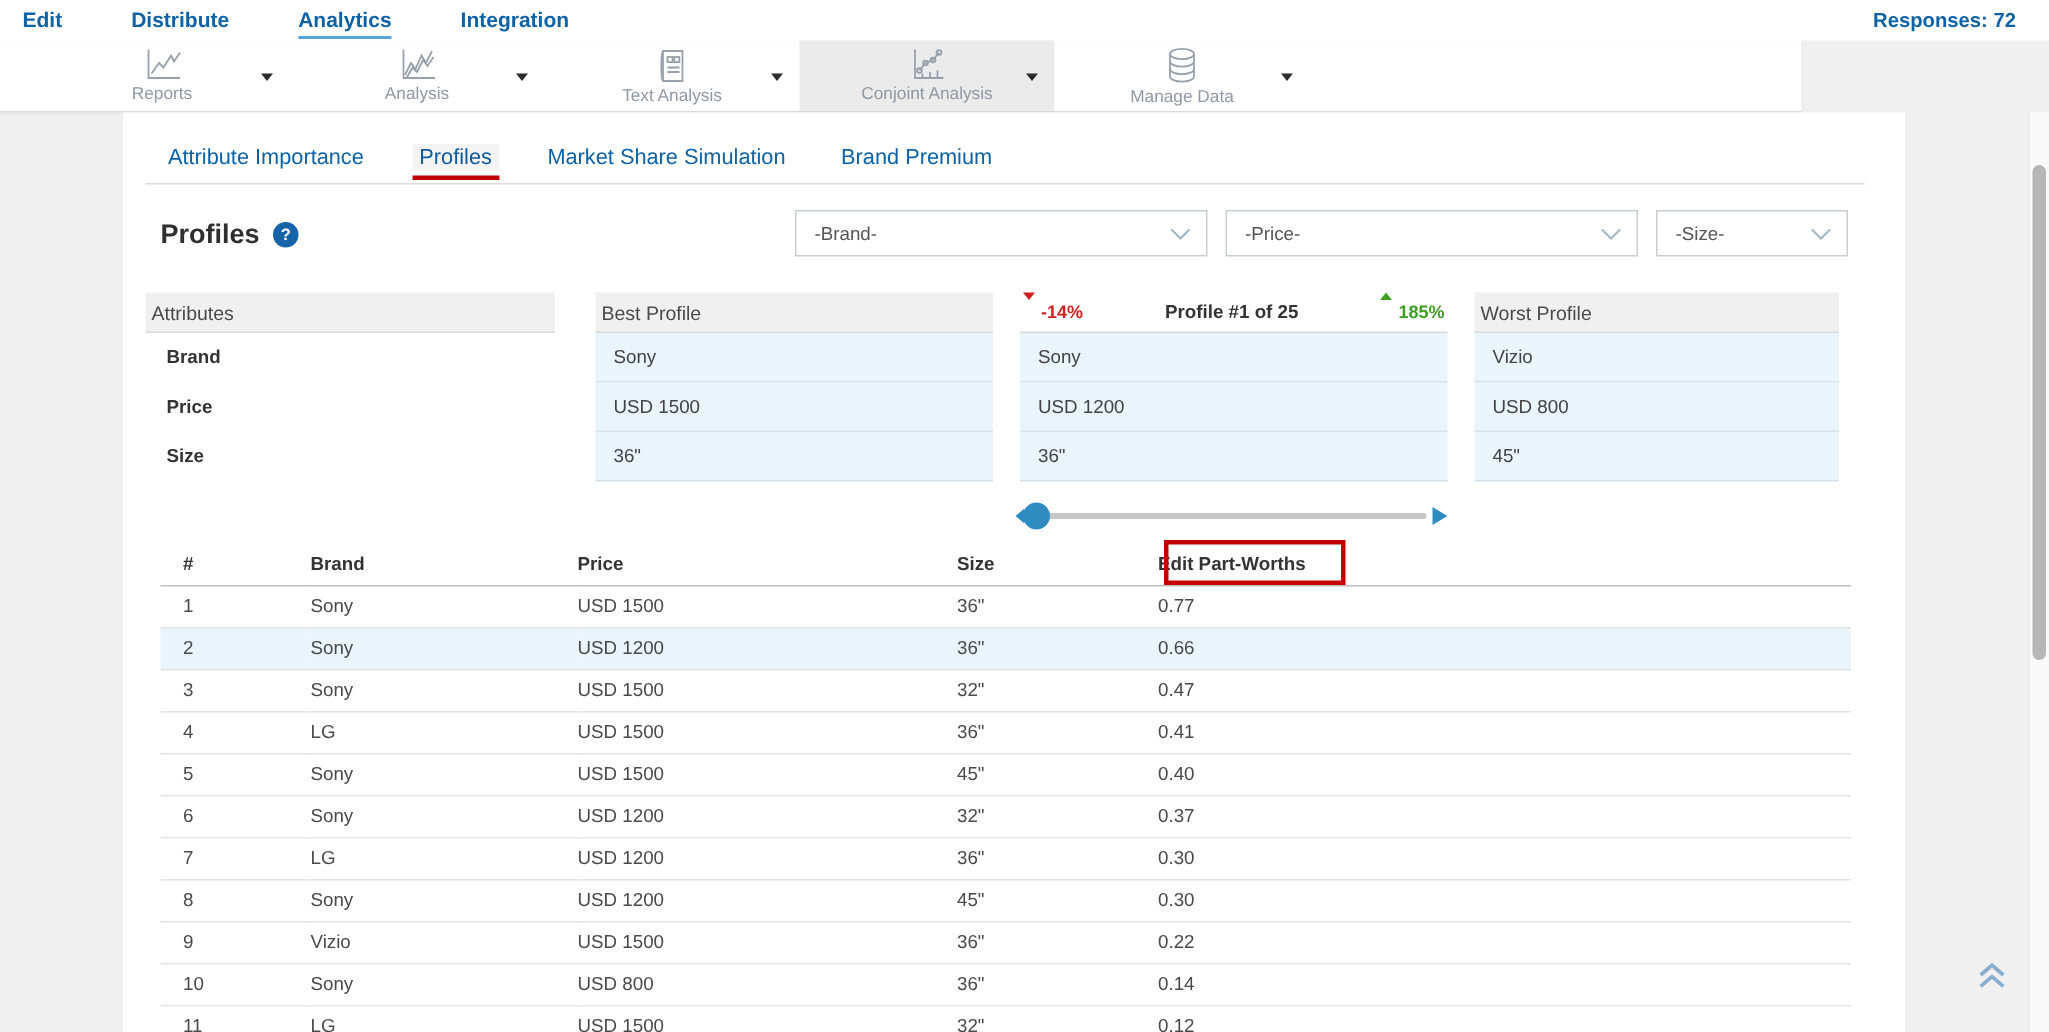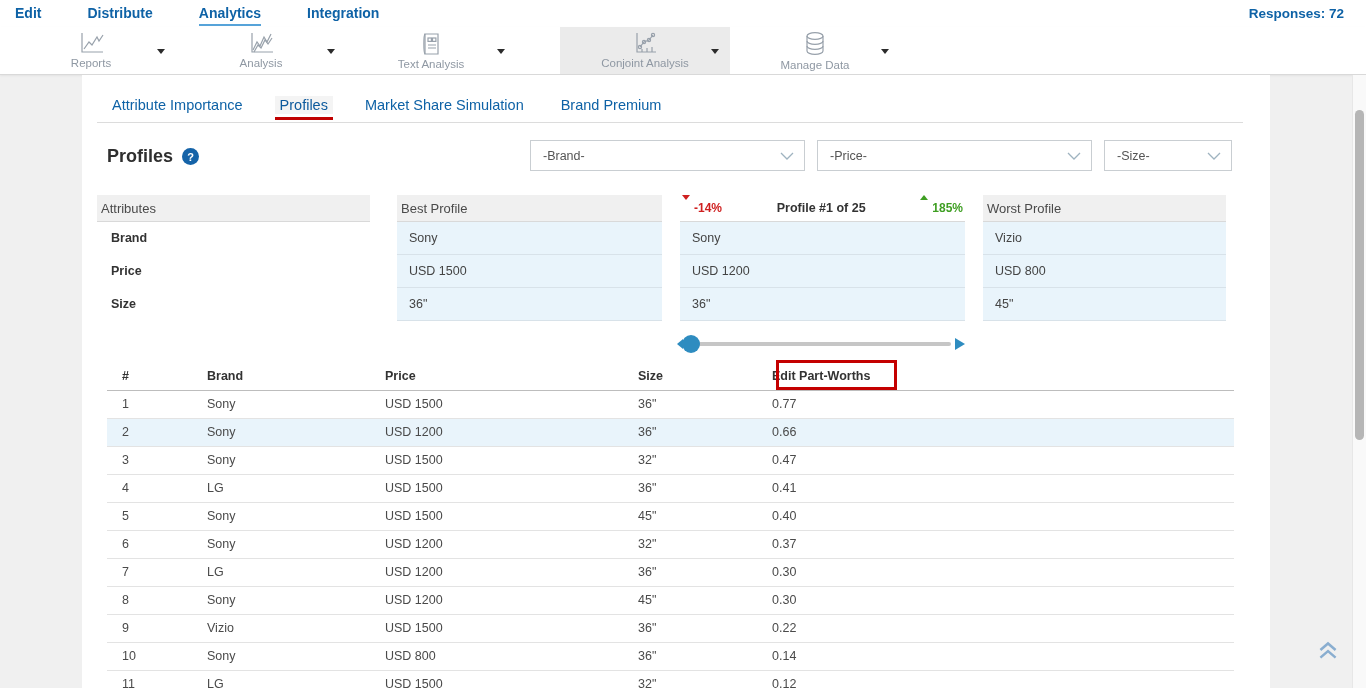--- a/index.html
+++ b/index.html
@@ -11,26 +11,26 @@
     background:#fff; display:flex; align-items:center; justify-content:space-between; }
   .nav-items { display:flex; gap:46px; padding-left:15px; }
   .nav-item { font-size:14px; font-weight:bold; color:var(--nav-blue,#0e62a6);
     text-decoration:none; cursor:pointer; padding-bottom:2px; position:relative; }
   .nav-item.active::after { content:""; position:absolute; left:0; right:0; bottom:-3px;
     height:2px; background:var(--active-underline,#56a3d9); }
   .responses { font-size:13.5px; font-weight:bold; color:var(--nav-blue,#0e62a6);
     padding-right:22px; cursor:pointer; }
 
   
-  .toolbar { position:absolute; top:27px; left:0; width:1366px; height:48px;
-    background:#fff; border-bottom:1px solid #d9d9d9; display:flex; padding-left:6px;
+  .toolbar { position:absolute; top:27px; left:0; width:1201px; height:48px;
+    background:#fff; border-bottom:1px solid #d9d9d9; display:flex; padding-left:23px;
     box-shadow:0 1px 2px rgba(0,0,0,.06); }
   .tool-group { width:170px; height:100%; position:relative; display:flex;
     align-items:center; justify-content:center; }
-  .tool-group.selected { background:#ebebeb;margin-left:44px; }
+  .tool-group.selected { background:#ebebeb; }
   .tool-main { display:flex; flex-direction:column; align-items:center; gap:2px; cursor:pointer; }
   .tool-icon svg { display:block; stroke:#98a1ab; fill:none; stroke-width:1.2; }
   .tool-label { font-size:11.5px; color:#8f98a3; }
   .tool-caret { position:absolute; right:11px; top:22px; width:0; height:0;
     border-left:4px solid transparent; border-right:4px solid transparent;
     border-top:5px solid #2b2b2b; cursor:pointer; }
 
   
   .card { position:absolute; top:75px; left:82px; width:1188px; height:613px;
     background:#fff; overflow:hidden; }

